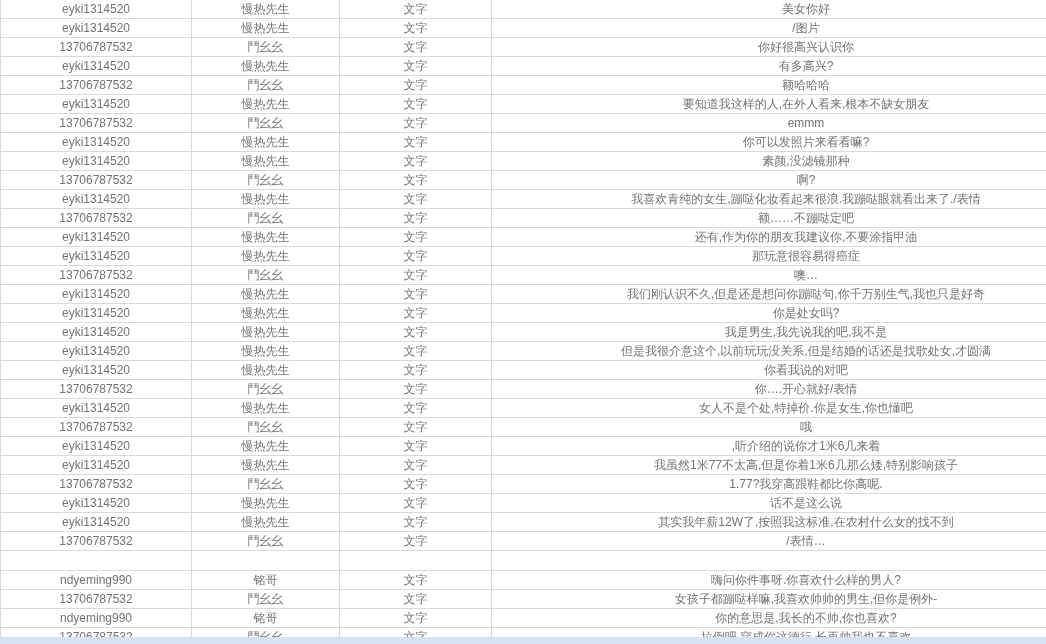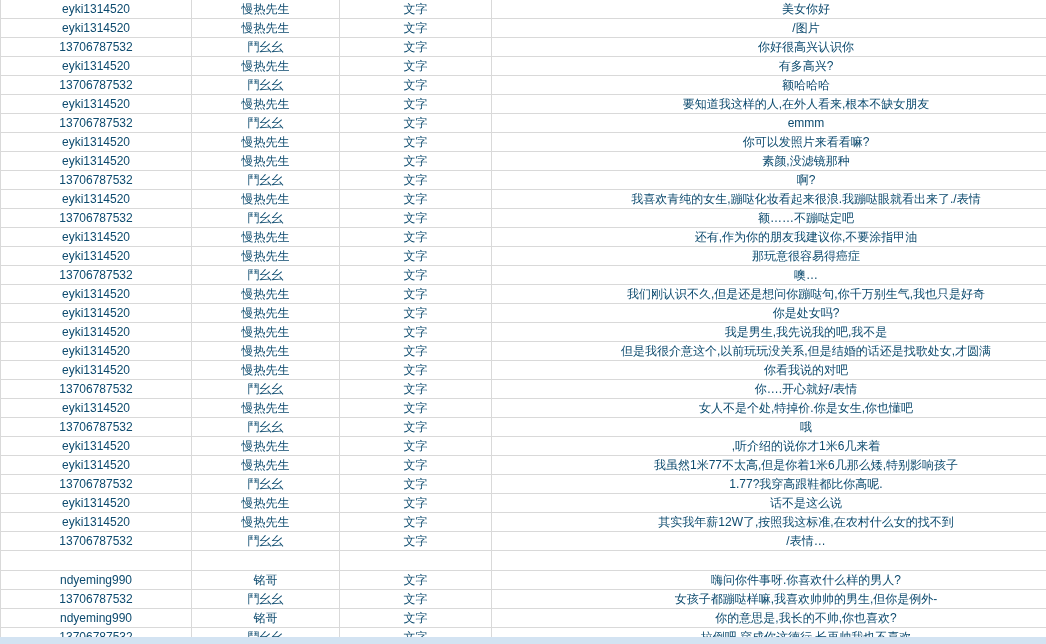--- a/index.html
+++ b/index.html
@@ -4,21 +4,21 @@
 <style>
   html, body { margin: 0; padding: 0; background: #ffffff; }
   .sheet {
     position: relative;
     width: 1046px;
     height: 644px;
     overflow: hidden;
     background: #ffffff;
     font-family: "Liberation Sans", "DejaVu Sans", sans-serif;
     font-size: 12px;
-    color: #0c4a6e;
+    color: #737373;
   }
   .rows { position: absolute; top: 0; left: 0; }
   .row {
     display: flex;
     height: 19px;
     box-sizing: border-box;
     border-bottom: 1px solid #d9d9d9;
     width: 1120px;
   }
   .row.blank { height: 20px; }

